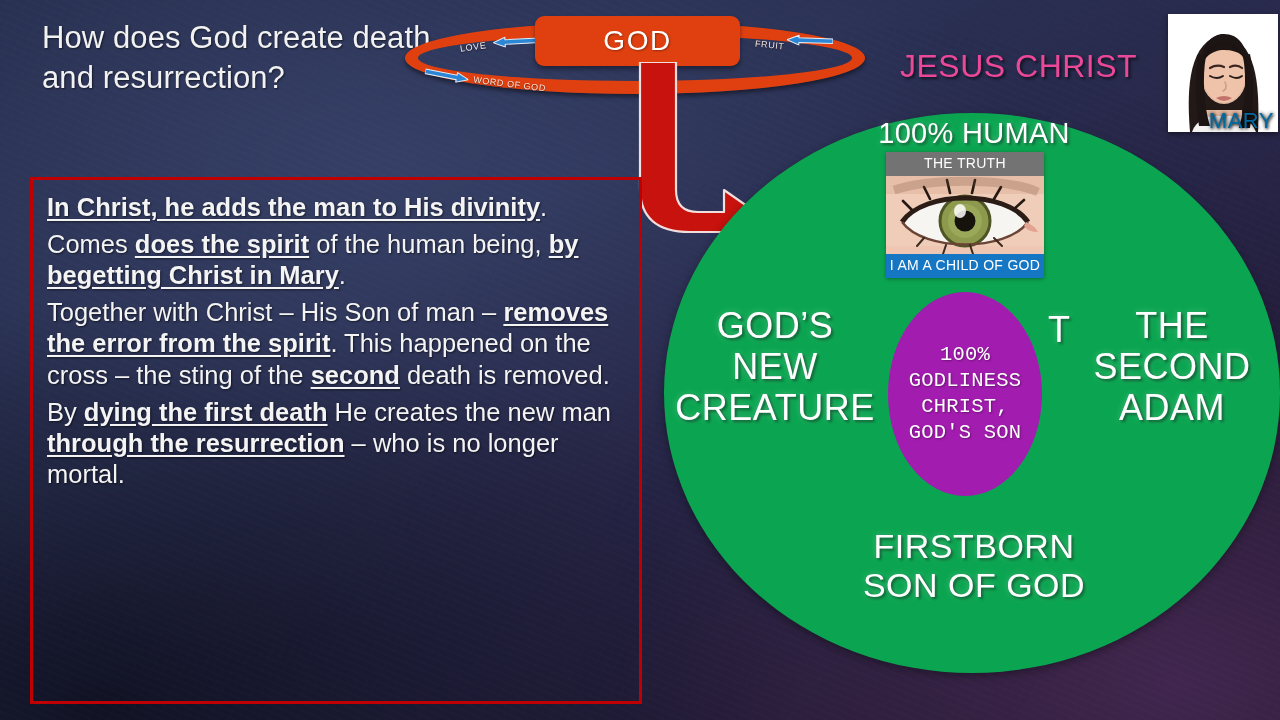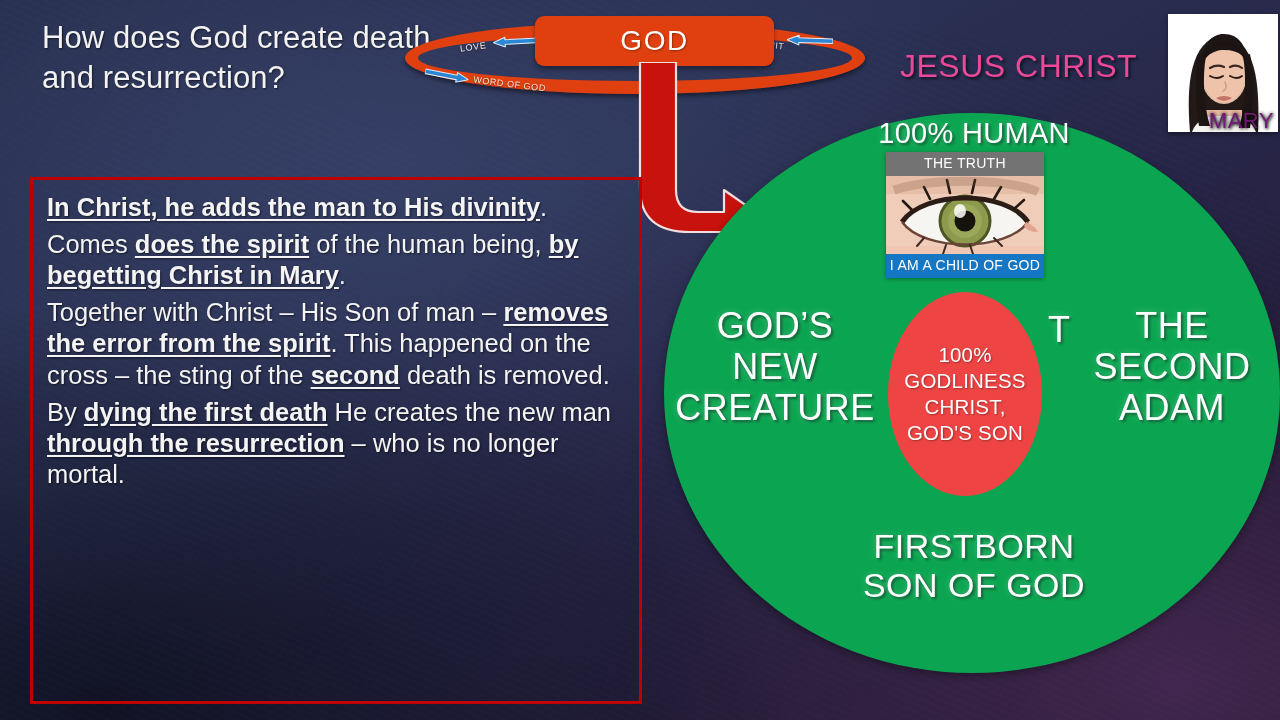--- a/index.html
+++ b/index.html
@@ -33,21 +33,21 @@
 
   
   #god-diagram { position:absolute; left:405px; top:8px; width:470px; height:92px; }
   .ring {
     position:absolute; left:0; top:14px; width:460px; height:72px;
     border-radius:50%;
     border:13px solid #e0400f;
     box-shadow:0 3px 4px rgba(0,0,0,.45);
   }
   .god-box {
-    position:absolute; left:130px; top:8px; width:239px; height:50px;
+    position:absolute; left:130px; top:8px; width:205px; height:50px;
     background:#e0400f; border-radius:9px;
     box-shadow:0 3px 5px rgba(0,0,0,.4);
     display:flex; align-items:center; justify-content:center;
   }
   .god-box span {
     color:#fff; font-size:28px; letter-spacing:1.5px;
     text-shadow:1px 1px 2px rgba(0,0,0,.35);
   }
   .ring-label {
     position:absolute; color:#f7e6df; font-size:9px; letter-spacing:.6px;
@@ -75,21 +75,21 @@
   
   #mary-card {
     position:absolute; left:1168px; top:14px; width:110px; height:118px;
     background:#fff; overflow:hidden;
     box-shadow:0 2px 5px rgba(0,0,0,.45);
   }
   #mary-photo { position:absolute; inset:0; overflow:hidden; }
   #mary-photo svg { position:absolute; left:0; top:0; }
   #mary-label {
     position:absolute; right:4px; bottom:-2px;
-    color:#701a75; font-size:22px; letter-spacing:.5px;
+    color:#0369a1; font-size:22px; letter-spacing:.5px;
     text-shadow:1px 1px 3px rgba(0,0,0,.85), 0 0 4px rgba(0,0,0,.7);
     padding-left:10px;
   }
 
   
   #textbox {
     position:absolute; left:30px; top:177px; width:612px; height:527px;
     border:3px solid #c00000;
     padding:12px 16px 0 14px;
   }
@@ -258,16 +258,16 @@
       </svg>
     </div>
     <div class="eye-bar" style="background: rgb(21, 119, 196);">I AM A CHILD OF GOD</div>
   </div>
 
   <div class="gc-text" id="gc-hidden">T</div>
   <div class="gc-text" id="gc-left">GOD’S<br>NEW<br>CREATURE</div>
   <div class="gc-text" id="gc-right">THE<br>SECOND<br>ADAM</div>
   <div class="gc-text" id="gc-bottom">FIRSTBORN<br>SON OF GOD</div>
 
-  <div id="red-ellipse" style="background: #ef4444;">
+  <div id="red-ellipse" style="background: #a21caf; font-family: Liberation Mono, monospace;">
     <div class="rt">100%<br>GODLINESS<br>CHRIST,<br>GOD'S SON</div>
   </div>
 </div>
 
 </body></html>

